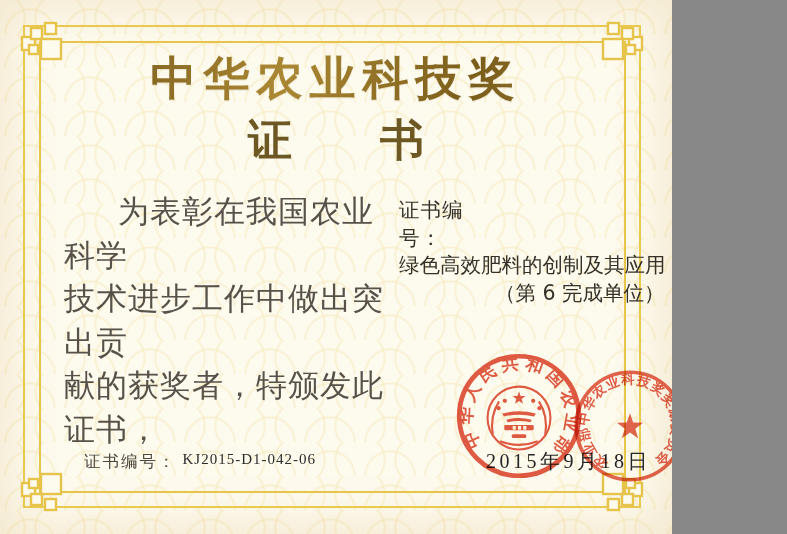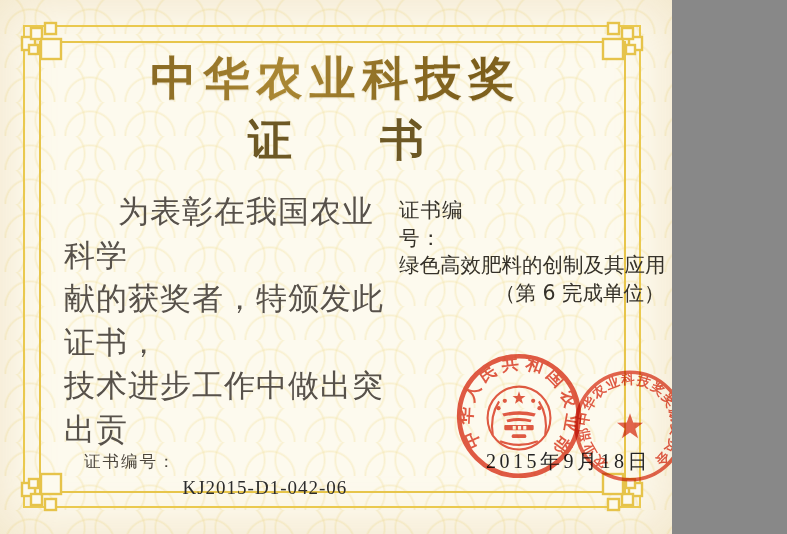--- a/index.html
+++ b/index.html
@@ -45,21 +45,21 @@
   .dedication .line.first{text-indent:54px;}
   
   .fields{position:absolute;top:197px;left:399px;width:345px;
     font-size:20.5px;line-height:27.5px;color:#353129;}
   .field-row{display:flex;}
   .field-label{flex:none;width:96px;letter-spacing:1px;}
   .field-value{flex:1;}
   
   .cert-no{position:absolute;left:84px;top:451px;display:flex;align-items:flex-start;}
   .cert-no-label{font-size:16.5px;color:#4c463d;letter-spacing:2px;}
-  .cert-no-value{font-family:"Liberation Serif",serif;font-size:19px;color:#2c2c2c;letter-spacing:1px;margin-left:6px;margin-top:26px;}
+  .cert-no-value{font-family:"Liberation Serif",serif;font-size:15px;color:#2c2c2c;letter-spacing:1px;margin-left:6px;}
   .issue-date{
     position:absolute;left:486px;top:448px;
     font-family:"Liberation Serif",serif;font-size:20px;color:#242424;letter-spacing:3.5px;
   }
   
   .seal{position:absolute;mix-blend-mode:multiply;opacity:.93;}
   .seal-ministry{left:454px;top:351px;width:130px;height:130px;}
   .seal-committee{left:571px;top:367px;width:118px;height:118px;}
   .seal svg{width:100%;height:100%;}
   .seal text{fill:#df4f3a;font-weight:700;font-family:"DejaVu Sans",sans-serif;}
@@ -101,22 +101,22 @@
     <rect x="26" y="2" width="11" height="11"></rect>
   </svg>
 
   <div class="award-title">中华农业科技奖</div>
   <div class="doc-title-wrap">
     <span class="doc-title">证书</span>
   </div>
 
   <div class="dedication">
     <div class="line first">为表彰在我国农业科学</div>
+    <div class="line">技术进步工作中做出突出贡</div>
     <div class="line">献的获奖者，特颁发此证书，</div>
-    <div class="line">技术进步工作中做出突出贡</div>
   </div>
 
   <div class="fields">
     <div class="field-row">
       <span class="field-label">证书编号：</span>
     </div>
     <div class="field-row">
       <span class="field-value">绿色高效肥料的创制及其应用</span>
     </div>
     <div class="field-row">

